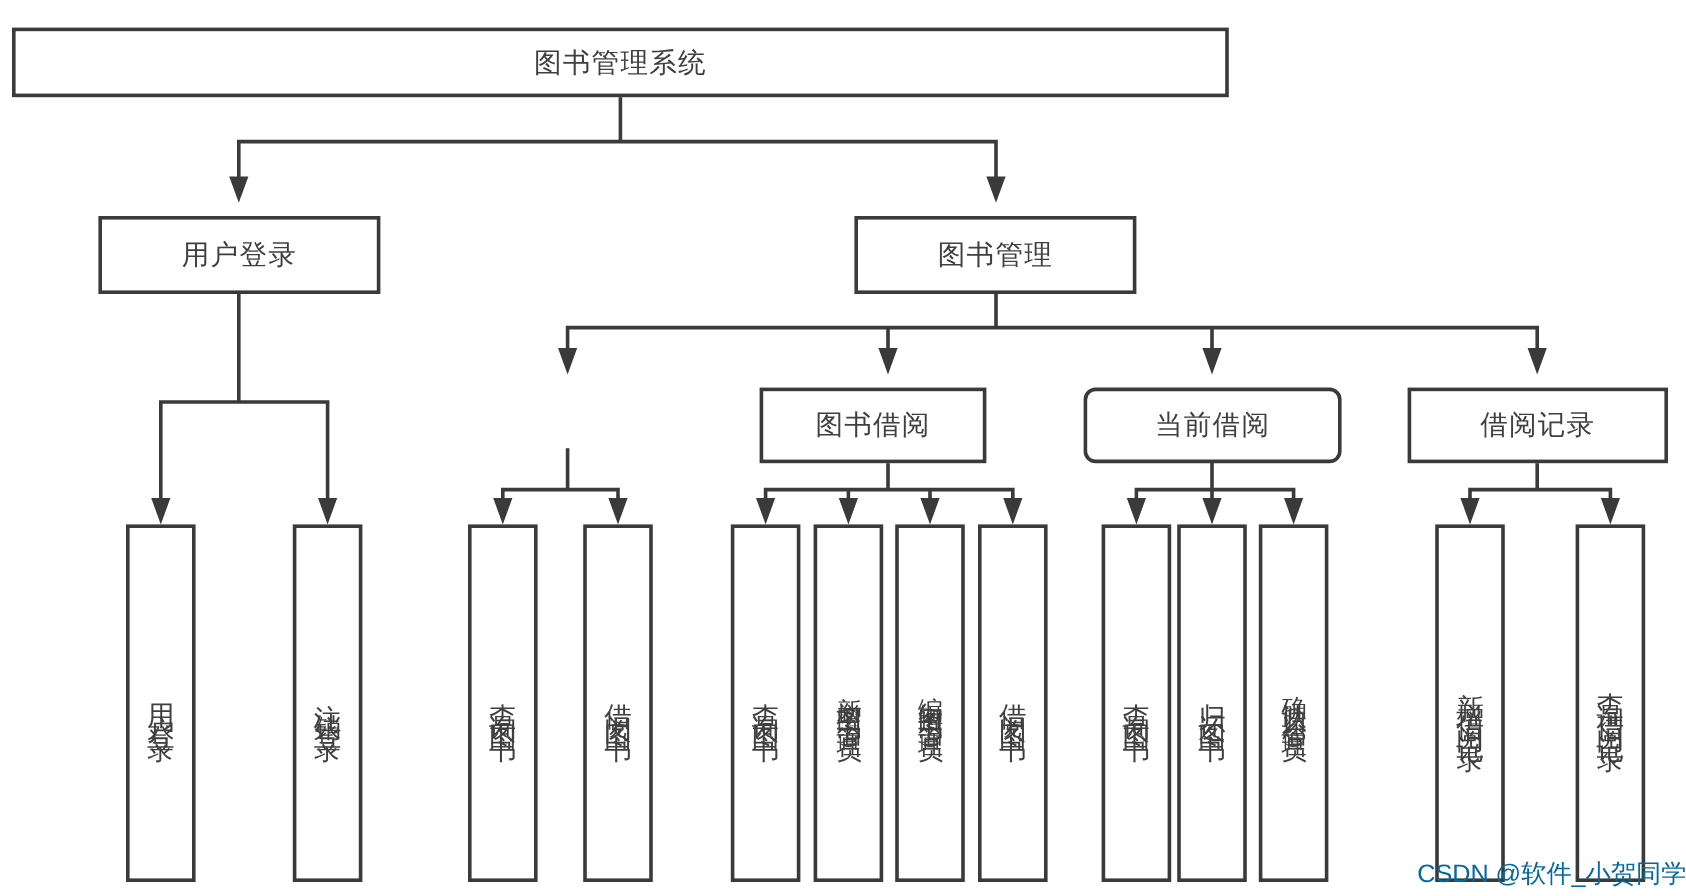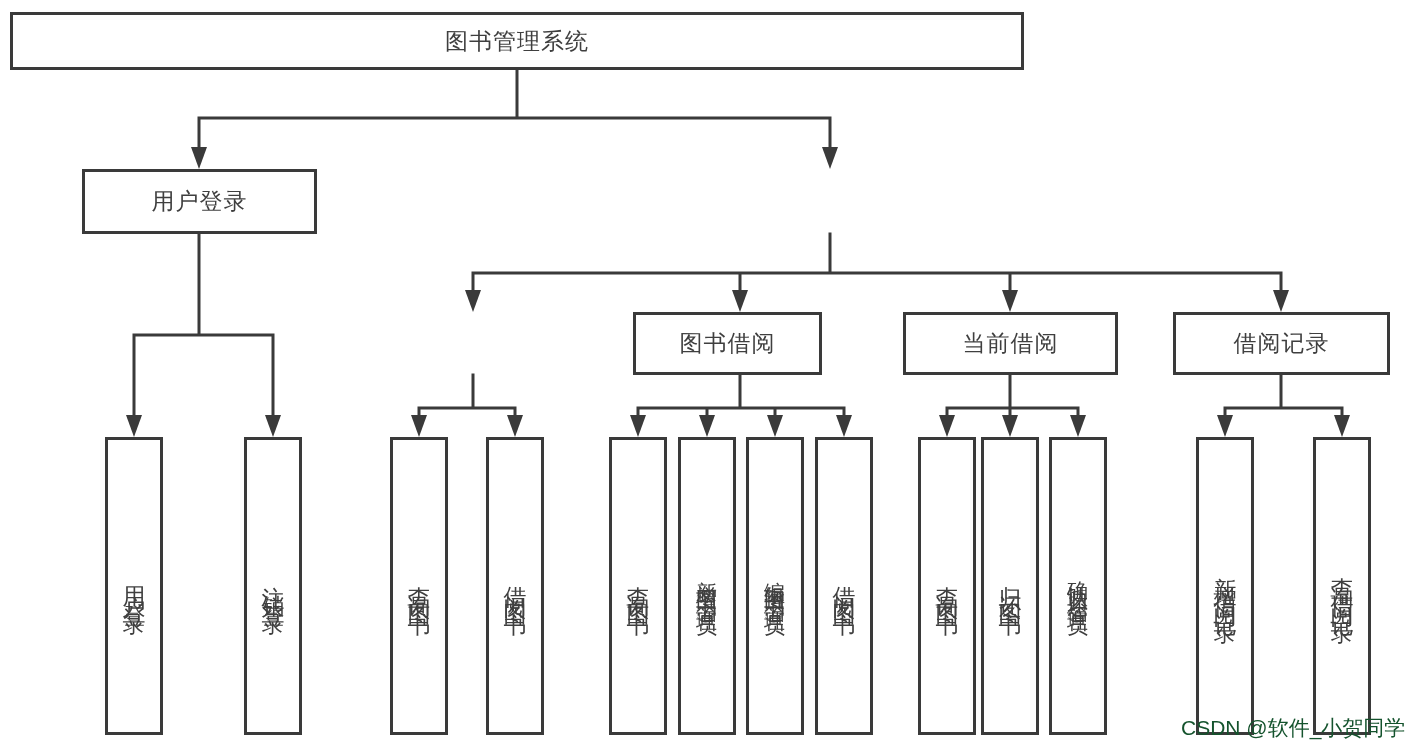--- a/index.html
+++ b/index.html
@@ -26,20 +26,21 @@
     box-sizing: border-box;
     border: 3px solid #3a3a3a;
     background: #ffffff;
     display: flex;
     align-items: center;
     justify-content: center;
     z-index: 2;
     color: #3f3f3f;
     font-size: 23px;
     letter-spacing: 1px;
+    margin-top: 11px;
   }
   .vbox {
     position: absolute;
     box-sizing: border-box;
     width: 58px;
     height: 298px;
     top: 437px;
     border: 3px solid #3a3a3a;
     background: #ffffff;
     display: flex;
@@ -58,21 +59,21 @@
   }
   .vbox.long .vtext {
     font-size: 21px;
     letter-spacing: 5px;
   }
   #watermark {
     position: absolute;
     left: 1181px;
     top: 714px;
     z-index: 3;
-    color: #14532d;
+    color: #0369a1;
     font-size: 21px;
     white-space: nowrap;
   }
 </style>
 </head>
 <body>
 
 <div id="canvas">
 
   <svg id="wires" width="1405" height="747" viewBox="0 0 1405 747">
@@ -115,25 +116,28 @@
     </g>
   </svg>
 
   <div class="hbox" style="left:10px; top:12px; width:1014px; height:58px;">
     <span>图书管理系统</span>
   </div>
 
   <div class="hbox" style="left:82px; top:169px; width:235px; height:65px;">
     <span>用户登录</span>
   </div>
+  <div class="hbox" style="left:712px; top:169px; width:235px; height:65px;">
+    <span>图书管理</span>
+  </div>
 
   <div class="hbox" style="left:633px; top:312px; width:189px; height:63px;">
     <span>图书借阅</span>
   </div>
-  <div class="hbox" style="left:903px; top:312px; width:215px; height:63px;">
+  <div class="hbox" style="left:903px; top:312px; width:215px; height:63px;border-radius:10px;">
     <span>当前借阅</span>
   </div>
   <div class="hbox" style="left:1173px; top:312px; width:217px; height:63px;">
     <span>借阅记录</span>
   </div>
 
   <div class="vbox" style="left:105px;">
     <span class="vtext">用户登录</span>
   </div>
   <div class="vbox" style="left:244px;">

